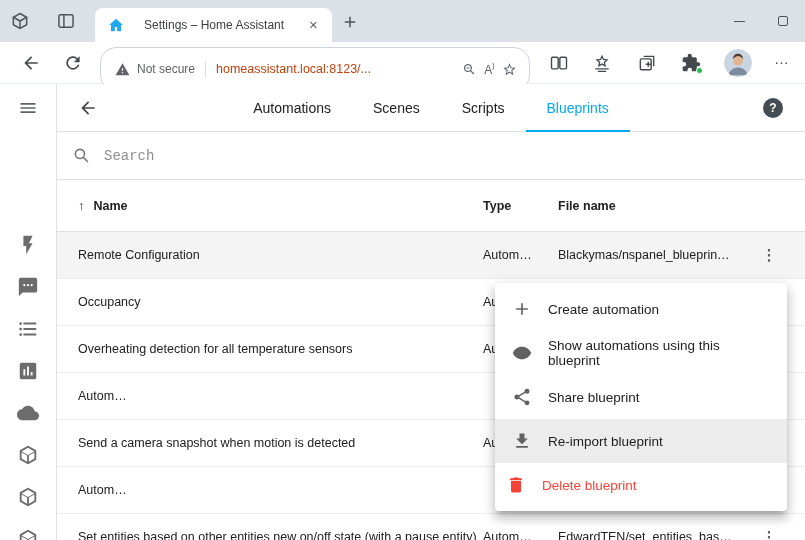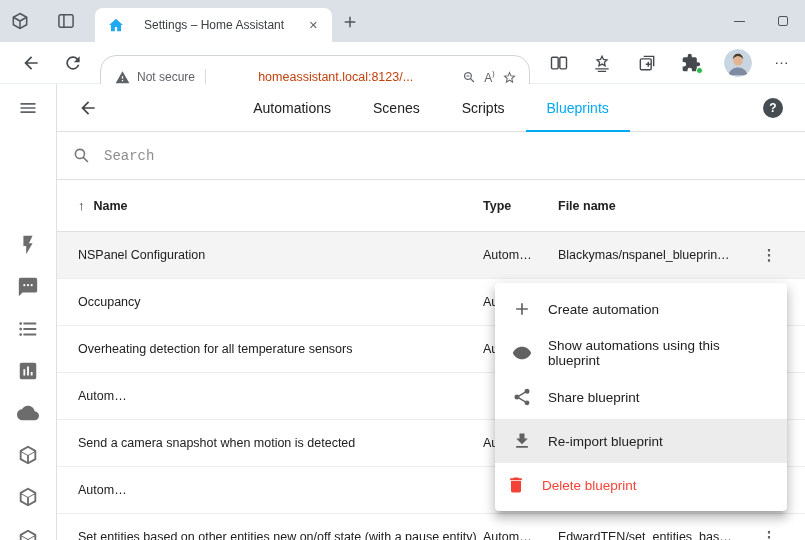--- a/index.html
+++ b/index.html
@@ -17,23 +17,23 @@
   .newtab { position:absolute; left:341px; top:13px; width:18px; height:18px; color:#50555b; }
   .win-controls { position:absolute; right:0; top:0; height:42px; display:flex; align-items:center; }
   .wc { width:44px; height:30px; display:flex; align-items:center; justify-content:center; }
   .wc-min-glyph { width:11px; height:1px; background:#50555b; }
   .wc-max-glyph { width:10px; height:10px; border:1px solid #50555b; border-radius:2px; }
 
   
   .navbar { position:absolute; left:0; top:42px; right:0; height:42px; background:#fff; border-bottom:1px solid #eceff1; }
   .nav-icon { position:absolute; top:11px; width:20px; height:20px; color:#45494e; }
   .nav-icon svg { display:block; width:100%; height:100%; }
-  .addressbar { position:absolute; left:100px; top:13px; width:430px; height:44px; background:#fff;
+  .addressbar { position:absolute; left:100px; top:5px; width:430px; height:44px; background:#fff;
                 border:1px solid #cfd4da; border-radius:16px; display:flex; align-items:center;
-                padding:0 12px 0 14px; gap:7px;text-align:center; }
+                padding:0 12px 0 14px; gap:7px; }
   .ab-icon { width:15px; height:15px; color:#5f6368; flex:0 0 auto; }
   .ab-icon svg { display:block; width:100%; height:100%; }
   .ab-secure { font-size:12px; color:#5f6368; white-space:nowrap; }
   .ab-div { width:1px; height:16px; background:#dadce0; margin:0 3px; }
   .ab-url { flex:1; font-size:12.5px; color:#c2410c; white-space:nowrap; overflow:hidden; }
   .ab-ra { font-size:12px; color:#5f6368; white-space:nowrap; }
   .avatar { position:absolute; left:724px; top:7px; width:28px; height:28px; border-radius:50%; overflow:hidden; }
   .avatar svg { display:block; width:100%; height:100%; }
   .more-dots { position:absolute; left:774px; top:8px; font-size:15px; color:#45494e; letter-spacing:1px; }
   .green-dot { position:absolute; right:-2px; bottom:-1px; width:7px; height:7px; border-radius:50%;
@@ -283,21 +283,21 @@
       <span class="name-col">
         <span class="sort-arrow">↑</span>
         <span>Name</span>
       </span>
       <span>Type</span>
       <span>File name</span>
       <span></span>
     </div>
 
     <div class="t-row selected">
-      <span class="cell">NSPanel Configuration</span>
+      <span class="cell">Remote Configuration</span>
       <span class="cell">Autom…</span>
       <span class="cell">Blackymas/nspanel_blueprin…</span>
       <span class="kebab">⋮</span>
     </div>
     <div class="t-row">
       <span class="cell">Occupancy</span>
       <span class="cell">Autom…</span>
       <span class="cell"></span>
       <span class="kebab">⋮</span>
     </div>

